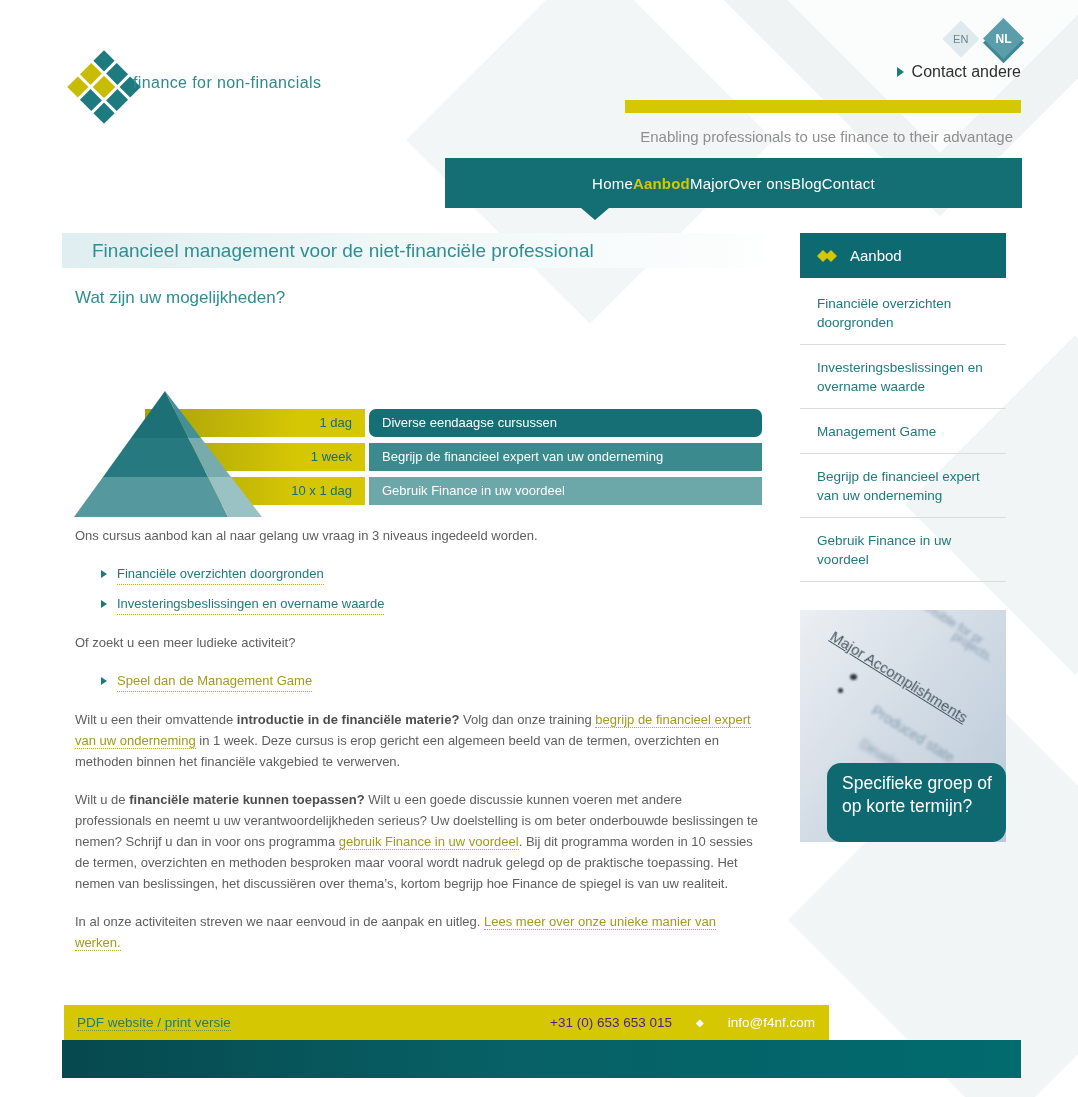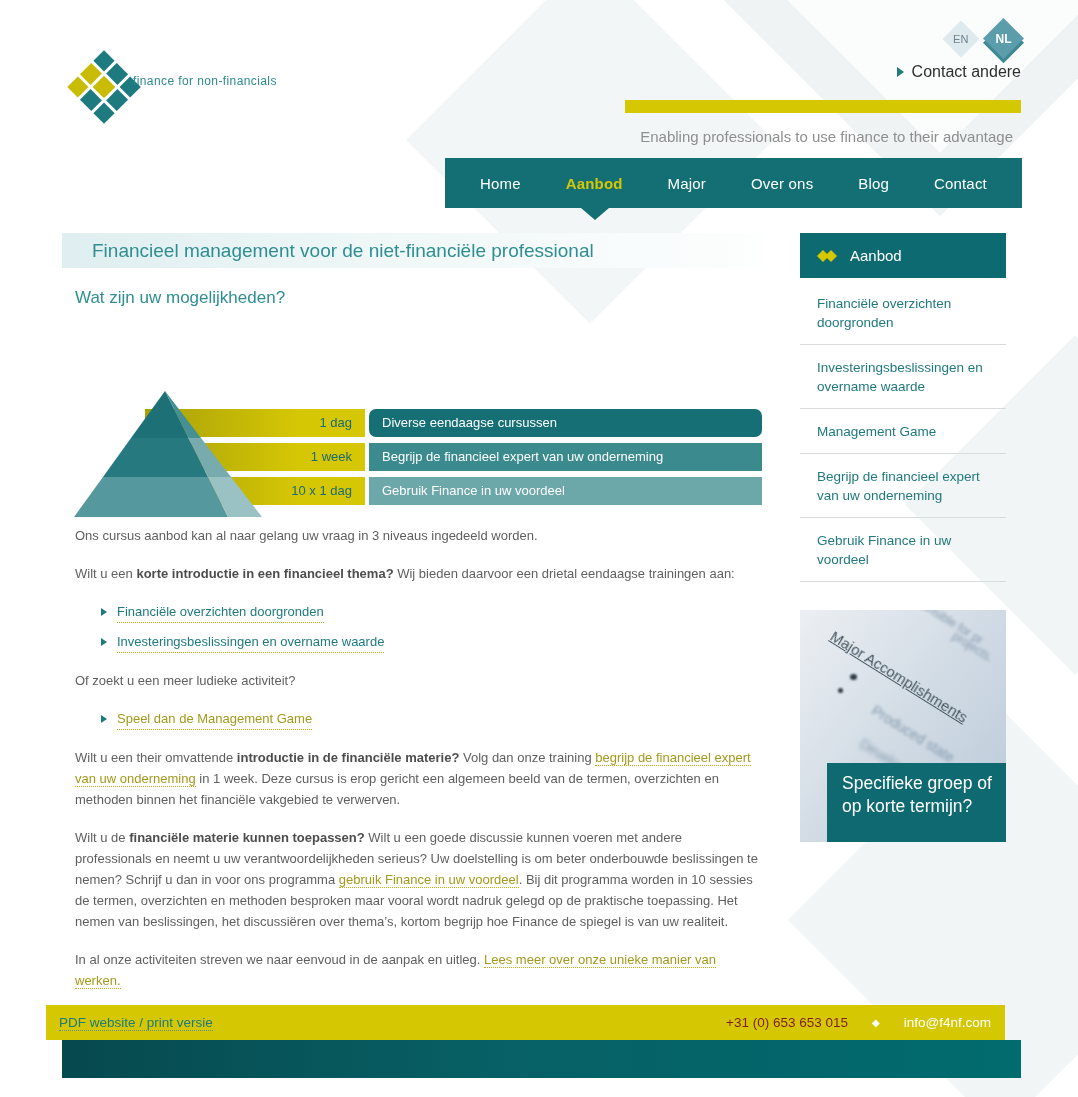--- a/index.html
+++ b/index.html
@@ -19,21 +19,21 @@
   .bd5 { width:300px; height:300px; left:850px; top:770px; background:#f2f5f5; }
 
   .layer { position:absolute; inset:0; z-index:1; }
 
   
   .logo-mark { position:absolute; left:78px; top:61px; width:52px; height:52px;
     transform:rotate(45deg); display:grid; grid-template-columns:repeat(3,1fr);
     grid-template-rows:repeat(3,1fr); gap:3px; cursor:pointer; }
   .logo-mark i { display:block; }
   .c-teal { background:#1d7a7e; } .c-yel { background:#c8bc07; }
-  .logo-text { position:absolute; left:133px; top:74px; font-size:12px; color:#2d8a8e;
+  .logo-text { position:absolute; left:133px; top:74px; font-size:16px; color:#2d8a8e;
     letter-spacing:0.4px; }
 
   .lang { position:absolute; top:16px; left:938px; width:90px; height:48px; }
   .lang-d { position:absolute; display:flex; align-items:center; justify-content:center;
     transform:rotate(45deg); cursor:pointer; }
   .lang-en { width:26px; height:26px; left:10px; top:10px; background:#dfeaee; }
   .lang-en b { transform:rotate(-45deg); font-weight:400; font-size:11px; color:#6f8489; }
   .lang-nl { width:29px; height:29px; left:51px; top:8px; background:#5b9dab;
     box-shadow:3px 3px 0 #3d8893; }
   .lang-nl b { transform:rotate(-45deg); font-weight:700; font-size:12px; color:#ffffff; }
@@ -42,21 +42,21 @@
     cursor:pointer; display:flex; align-items:center; gap:8px; }
   .tri-right { width:0; height:0; border-top:5px solid transparent;
     border-bottom:5px solid transparent; border-left:7px solid #1d7a7e; display:inline-block; }
 
   .tagline-bar { position:absolute; left:625px; top:100px; width:396px; height:13px;
     background:#d5c802; }
   .tagline { position:absolute; top:128px; right:65px; font-size:15px; color:#8f8f8f;text-align:right; }
 
   
   .nav { position:absolute; left:445px; top:158px; width:577px; height:50px;
-    background:#136f74; display:flex; align-items:center; justify-content:space-between;
+    background:#136f74; display:flex; align-items:center; justify-content:center;
     padding:0 35px; }
   .nav-item { color:#ffffff; font-size:15px; cursor:pointer; letter-spacing:0.2px; }
   .nav-item.active { color:#d5c802; font-weight:700; }
   .nav-pointer { position:absolute; left:581px; top:208px; width:0; height:0;
     border-left:14px solid transparent; border-right:14px solid transparent;
     border-top:12px solid #136f74; }
 
   
   .main { position:absolute; left:62px; top:233px; width:700px; }
   .page-title { height:35px; line-height:35px; padding-left:30px; font-size:19px;
@@ -104,32 +104,32 @@
   .ph-title { left:20px; top:58px; font-size:15px; color:#46565f; filter:blur(0.4px);
     text-decoration:underline; }
   .ph-c { left:66px; top:116px; font-size:14px; filter:blur(1.6px); }
   .ph-d { left:56px; top:142px; font-size:14px; filter:blur(2px); }
   .ph-e { left:47px; top:168px; font-size:14px; filter:blur(2.4px); }
   .ph-dot { position:absolute; width:7px; height:6px; border-radius:50%;
     background:#2e3a44; filter:blur(1px); }
   .pd1 { left:50px; top:64px; } .pd2 { left:38px; top:78px; width:5px; height:5px; }
   .promo-overlay { position:absolute; left:27px; right:0; bottom:0; height:79px;
     background:#0e6a70; color:#ffffff; font-size:17.5px; line-height:23px;
-    padding:9px 8px 0 15px; }
+    padding:9px 8px 0 15px;border-radius:14px; }
   .promo-button { width:206px; height:30px; line-height:30px; background:#d5c802;
     color:#20797e; font-size:15px; padding-left:19px; cursor:pointer; }
 
   
-  .footer-bar { position:absolute; left:46px; top:1005px; width:959px; height:35px;
+  .footer-bar { position:absolute; left:64px; top:1005px; width:765px; height:35px;
     background:#d5c802; display:flex; align-items:center; justify-content:space-between;
     padding:0 14px 0 13px; }
   .footer-pdf { font-size:13.5px; color:#1f7a7e; border-bottom:1px dotted #5f9094;
     cursor:pointer; }
   .footer-right { display:flex; align-items:center; gap:24px; font-size:13.5px; }
-  .footer-phone { color:#7f1d1d; }
+  .footer-phone { color:#4c1d95; }
   .footer-diamond { color:#ffffff; font-size:10px; }
   .footer-email { color:#ffffff; cursor:pointer; }
   .footer-band { position:absolute; left:62px; top:1040px; width:959px; height:38px;
     background:linear-gradient(90deg,#06494e 0%,#076065 45%,#016b6e 100%); }
 </style>
 </head>
 <body>
 
 <div class="bgwrap">
   <div class="bg-diamond bd1"></div>
@@ -205,21 +205,20 @@
         <polygon points="63,49 120.5,49 140,88 35,88" fill="#26797e"></polygon>
         <polygon points="120.5,49 133,49 163,88 140,88" fill="#78abae"></polygon>
         <polygon points="35,88 140,88 160,128 6,128" fill="#55989d"></polygon>
         <polygon points="140,88 163,88 194,128 160,128" fill="#9ac2c5"></polygon>
       </svg>
     </div>
 
     <div class="body-copy">
       <p>Ons cursus aanbod kan al naar gelang uw vraag in 3 niveaus ingedeeld worden.</p>
 
-      <p><span>Wilt u een </span><b>korte introductie in een financieel thema?</b><span> Wij bieden daarvoor een drietal eendaagse trainingen aan:</span></p>
 
       <ul class="arrow-list">
         <li>
           <span class="tri-sm"></span>
           <a class="link-teal">Financiële overzichten doorgronden</a>
         </li>
         <li>
           <span class="tri-sm"></span>
           <a class="link-teal">Investeringsbeslissingen en overname waarde</a>
         </li>

